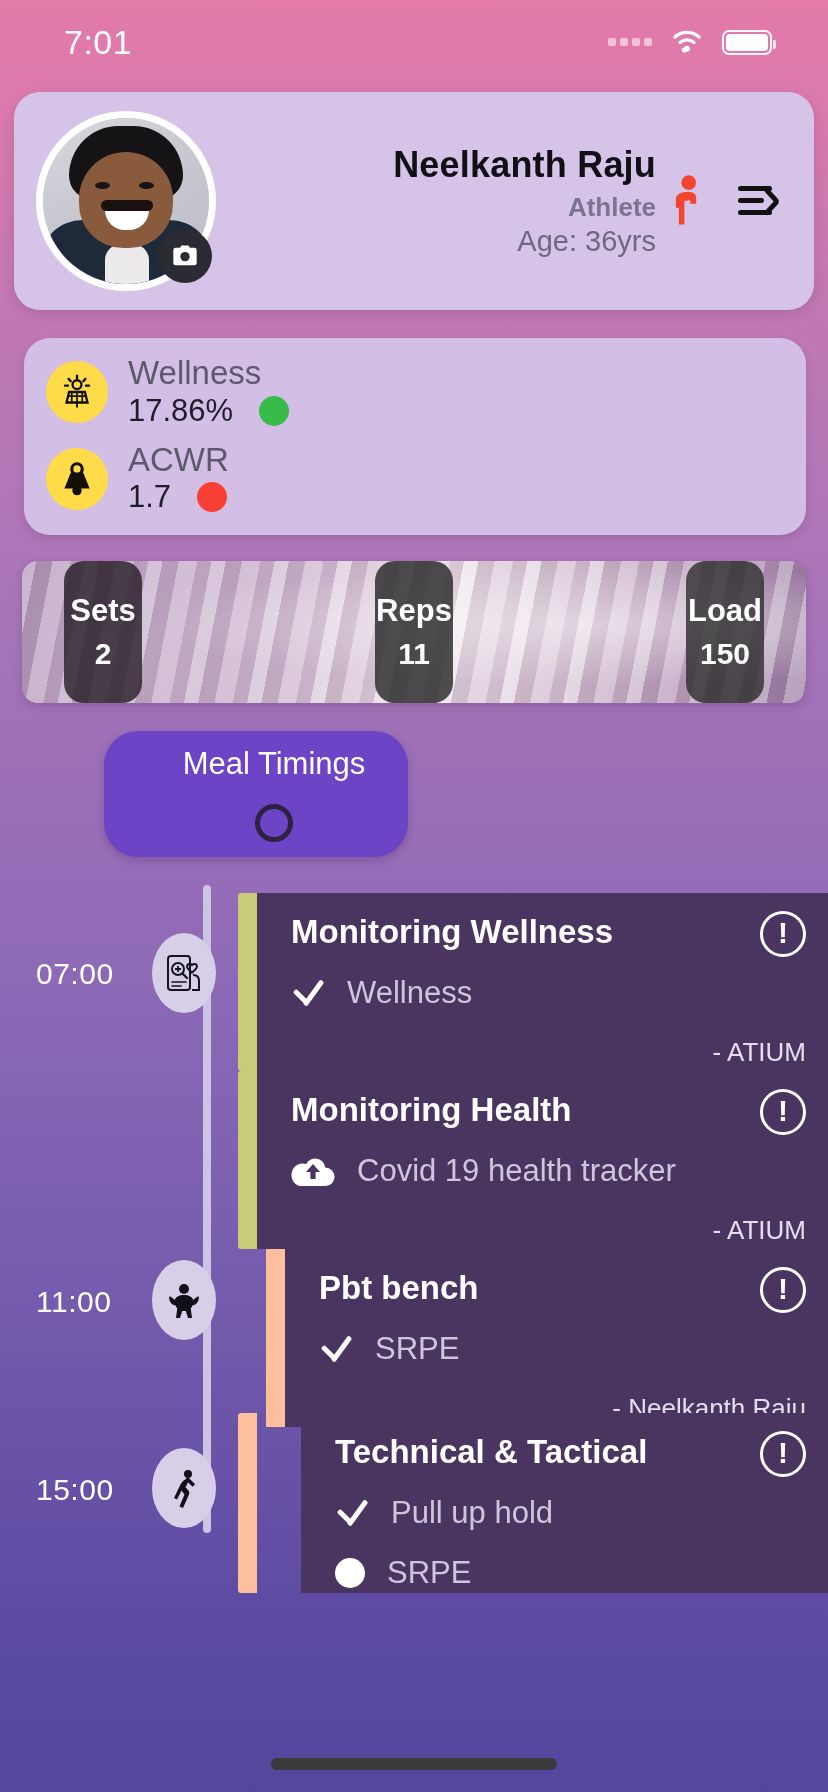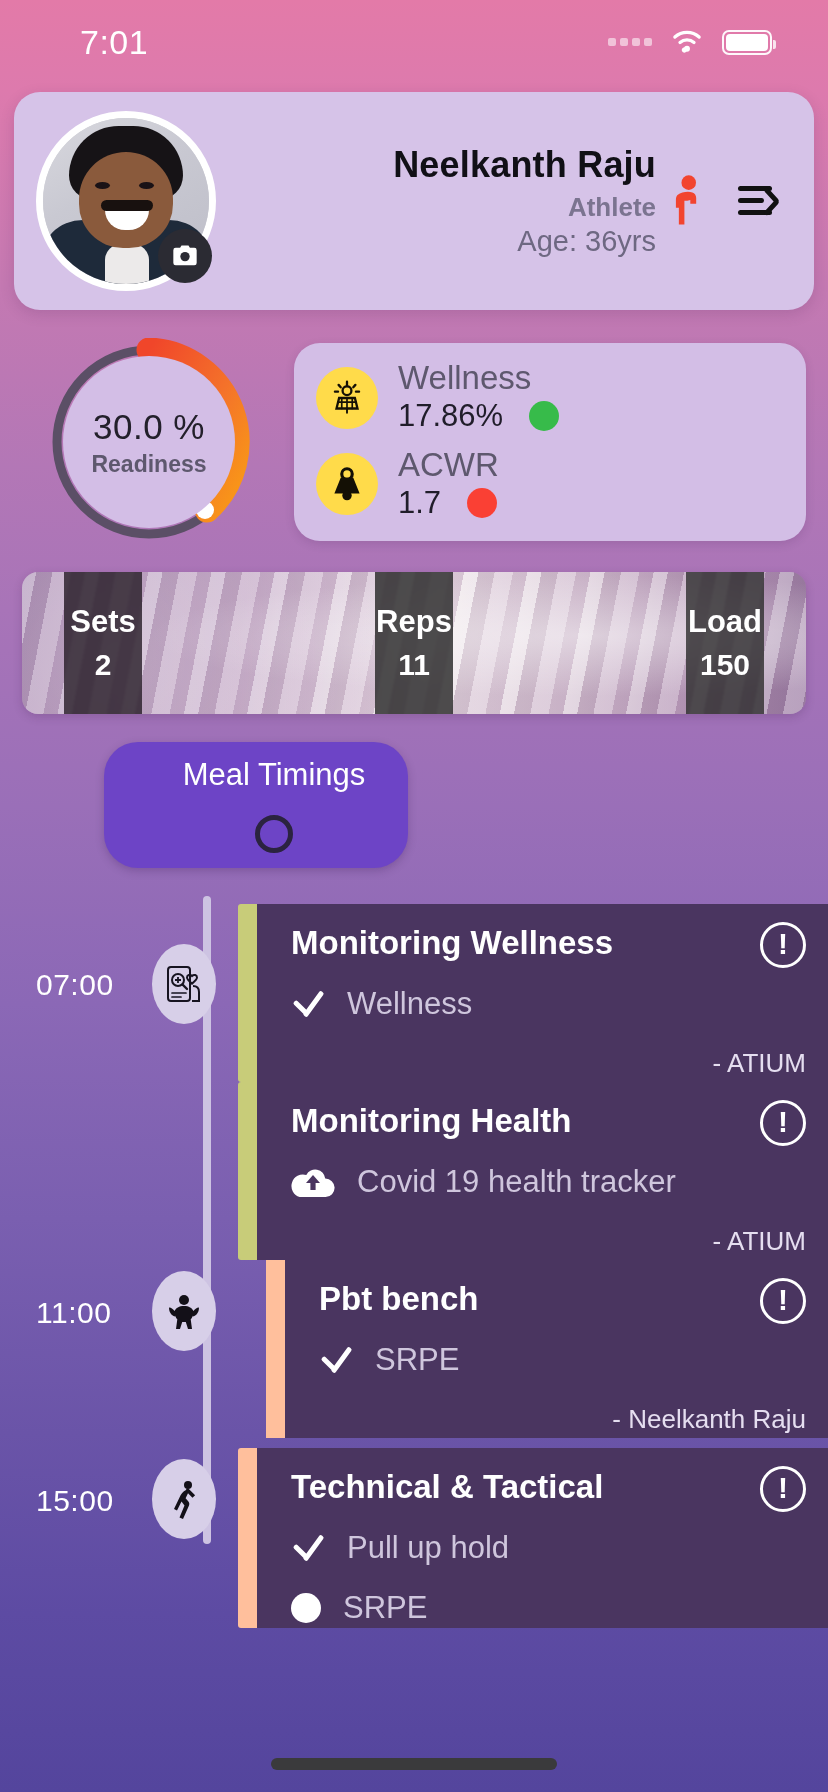--- a/index.html
+++ b/index.html
@@ -10,21 +10,21 @@
       #e37aa8 0%, #dd7aad 5%, #c479b2 16%,
       #b377b6 26%, #a874b8 34%, #9a6fb8 45%,
       #8b68b6 56%, #7a5fb0 68%, #6a54a8 80%,
       #5d4ba3 90%, #54459d 100%);
     overflow:hidden;
     position:relative;
   }
 
   
   .statusbar{ height:84px; display:flex; align-items:center;
-    justify-content:space-between; padding:0 56px 0 64px;margin-left:16px; }
+    justify-content:space-between; padding:0 56px 0 64px; }
   .clock{ color:#fff; font-size:34px; font-weight:400; letter-spacing:.5px; }
   .status-right{ display:flex; align-items:center; gap:16px; }
   .sig-dots{ display:flex; gap:4px; align-items:flex-end; }
   .sig-dots i{ width:8px; height:8px; background:rgba(255,255,255,.55);
     border-radius:2px; display:block; }
   .batt{ width:50px; height:25px; border:2.5px solid rgba(255,255,255,.95);
     border-radius:7px; position:relative; }
   .batt::after{ content:""; position:absolute; left:2px; top:2px; right:2px;
     bottom:2px; background:#fff; border-radius:4px; }
   .batt::before{ content:""; position:absolute; right:-6px; top:8px;
@@ -129,21 +129,21 @@
       linear-gradient(100deg,#a587b0 0%,#c3a8c6 28%,#efe6ea 52%,
         #d9c8d6 70%,#b294b4 88%,#9a7ea4 100%);
   }
   .banner-bg::after{ content:""; position:absolute; inset:0;
      background:radial-gradient(ellipse at 72% 45%, rgba(255,255,255,.45), transparent 55%);}
   .banner-row{ position:absolute; inset:0; display:flex;
      align-items:stretch; justify-content:space-between; padding:0 42px; }
   .tile{
     width:78px; background:rgba(38,28,38,.80); display:flex;
     flex-direction:column; align-items:center; justify-content:center;
-    border-radius:0; color:#fff; gap:8px; backdrop-filter:blur(1px);
+    border-radius:20px; color:#fff; gap:8px; backdrop-filter:blur(1px);
   }
   .tile.mid{ background:rgba(40,40,40,.82); }
   .tile.right{ background:rgba(45,45,45,.80); }
   .tile-lab{ font-size:31px; font-weight:bold; }
   .tile-val{ font-size:30px; font-weight:bold; }
 
   
   .pills{ display:flex; justify-content:space-between; align-items:center;
      margin:28px 0 0; padding:0 0 0 104px; }
   .pill-date{
@@ -265,40 +265,20 @@
       <i></i>
         <i></i>
         <i></i>
         <span class="chev"></span>
     </span>
   </div>
 </div>
 
 <div class="metrics">
 
-  <div class="gauge-holder">
-    <div class="gauge">
-      <svg viewBox="0 0 208 208">
-        <defs>
-          <linearGradient id="arcg" x1="0" y1="0" x2="1" y2="1">
-            <stop offset="0%" stop-color="#f0462a"></stop>
-            <stop offset="55%" stop-color="#f4722a"></stop>
-            <stop offset="100%" stop-color="#f99a16"></stop>
-          </linearGradient>
-        </defs>
-        <circle cx="104" cy="104" r="92" fill="none" stroke="#5b4f66" stroke-width="9"></circle>
-        <path d="M104 12 A92 92 0 0 1 162 172" fill="none" stroke="url(#arcg)" stroke-width="25" stroke-linecap="round"></path>
-        <circle cx="160" cy="172" r="9" fill="#fff"></circle>
-      </svg>
-      <div class="gauge-inner">
-        <div class="gauge-val">30.0 %</div>
-        <div class="gauge-lab">Readiness</div>
-      </div>
-    </div>
-  </div>
 
   <div class="stats-card">
 
     <div class="stat-row">
       <span class="stat-badge">
         <svg viewBox="0 0 40 40" fill="none" stroke="#141005" stroke-width="2.2" stroke-linecap="round">
           <circle cx="20" cy="13" r="4.2" fill="none"></circle>
           <path d="M20 4.5v3M12 7.5l2 2.3M28 7.5l-2 2.3M8.5 14h3M28.5 14h3"></path>
           <path d="M12.5 20h15l2.5 10h-20z" fill="none"></path>
           <path d="M15 20v10M20 20v10M25 20v10M11.6 24h16.8" stroke-width="1.6"></path>
@@ -431,21 +411,21 @@
     </div>
   </div>
 
   <div class="tl-time" style="top:588px; left:36px;">15:00</div>
   <div class="tl-node" style="top:563px;">
     <svg viewBox="0 0 48 48" fill="#131018">
       <circle cx="28" cy="10" r="4"></circle>
       <path d="M26 15c-3 1.5-5 4-6.5 7.5L14 34l3 1.5 4.5-9 3 4-5 12 3.5 1.5 6-13.5c.6-1.5.3-3-.8-4.2l-2.6-3 2.4-5 4.5 4.5 2.6-2.6-6-6c-.8-.8-1.8-1-2.6-.6z"></path>
     </svg>
   </div>
-  <div class="card" style="top:552px; height:180px;">
+  <div class="card" style="top:528px; height:180px;gap:44px;">
     <div class="card-accent" style="background:#ffbf9c"></div>
     <div class="card-body">
       <div class="card-title">Technical &amp; Tactical</div>
       <div class="excl">
         <span>!</span>
       </div>
       <div class="card-sub">
         <span class="check"></span>
         <span class="card-sub-txt">Pull up hold</span>
       </div>

